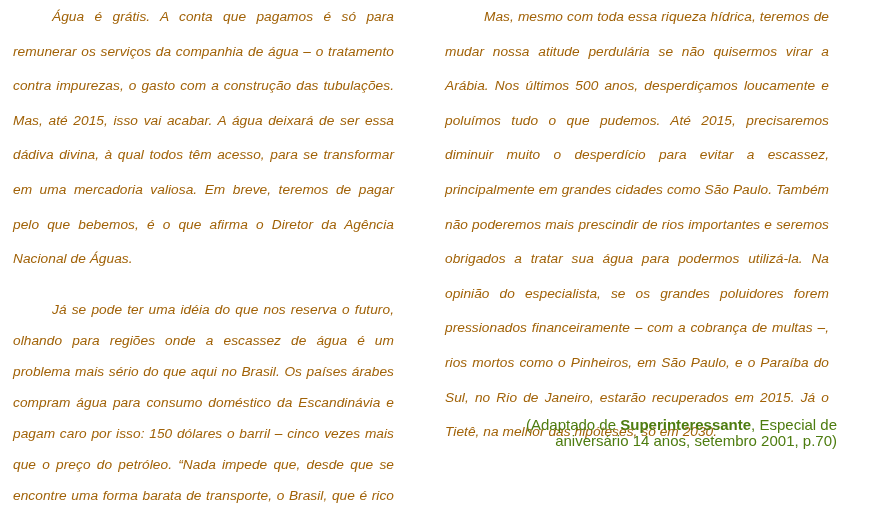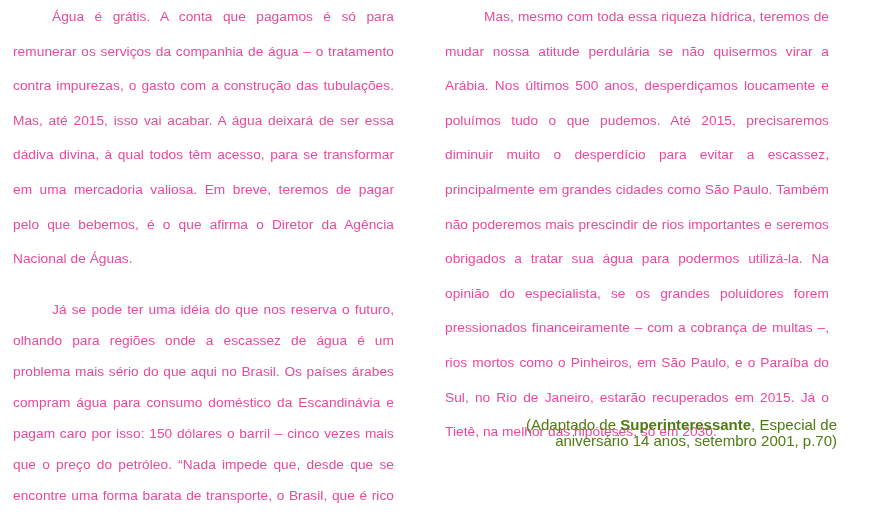--- a/index.html
+++ b/index.html
@@ -32,24 +32,25 @@
     left: 13px;
     width: 381px;
   }
 
   .col-right {
     left: 445px;
     width: 384px;
   }
 
   .body-par {
+    font-style: italic;
     font-size: 13.7px;
     text-align: justify;
     text-justify: inter-word;
-    color: #ec4899;
+    color: #a16207;
     margin: 0;
     letter-spacing: 0.05px;
   }
 
   
   .lead-wide {
     line-height: 34.6px;
   }
 
   

